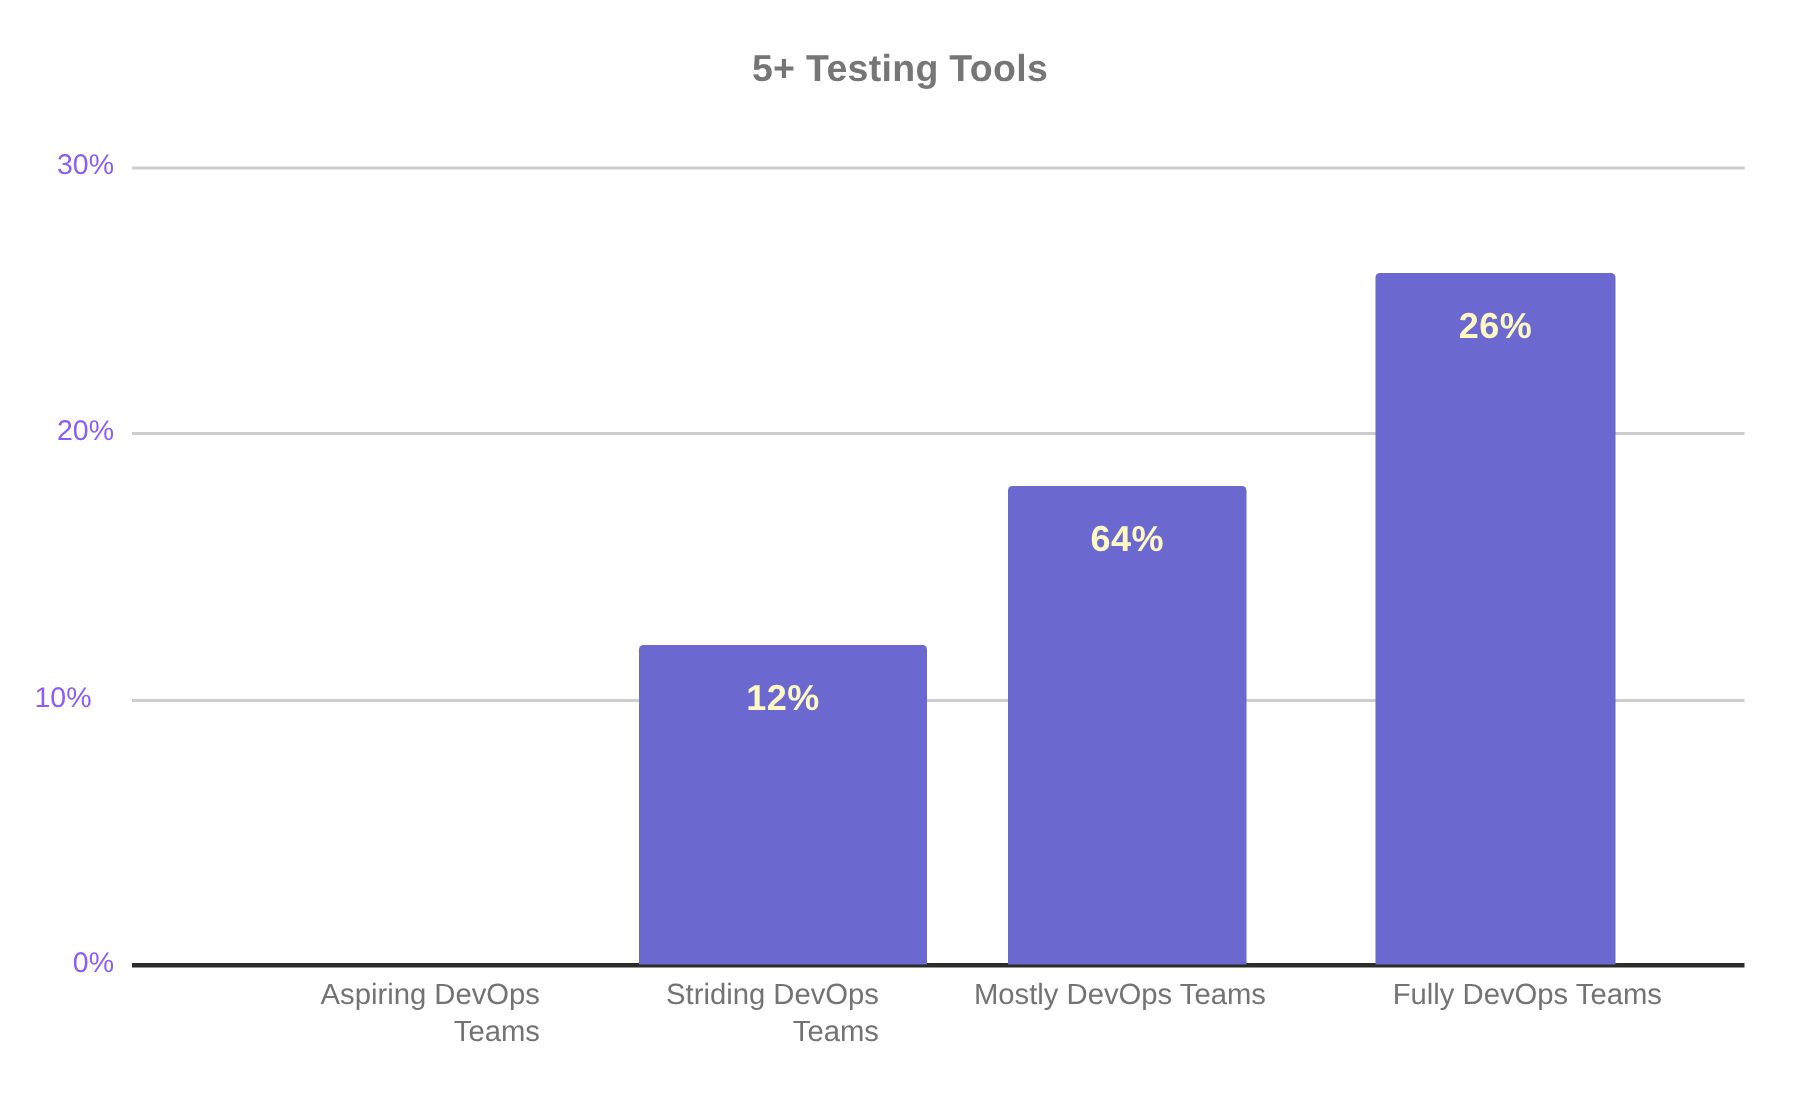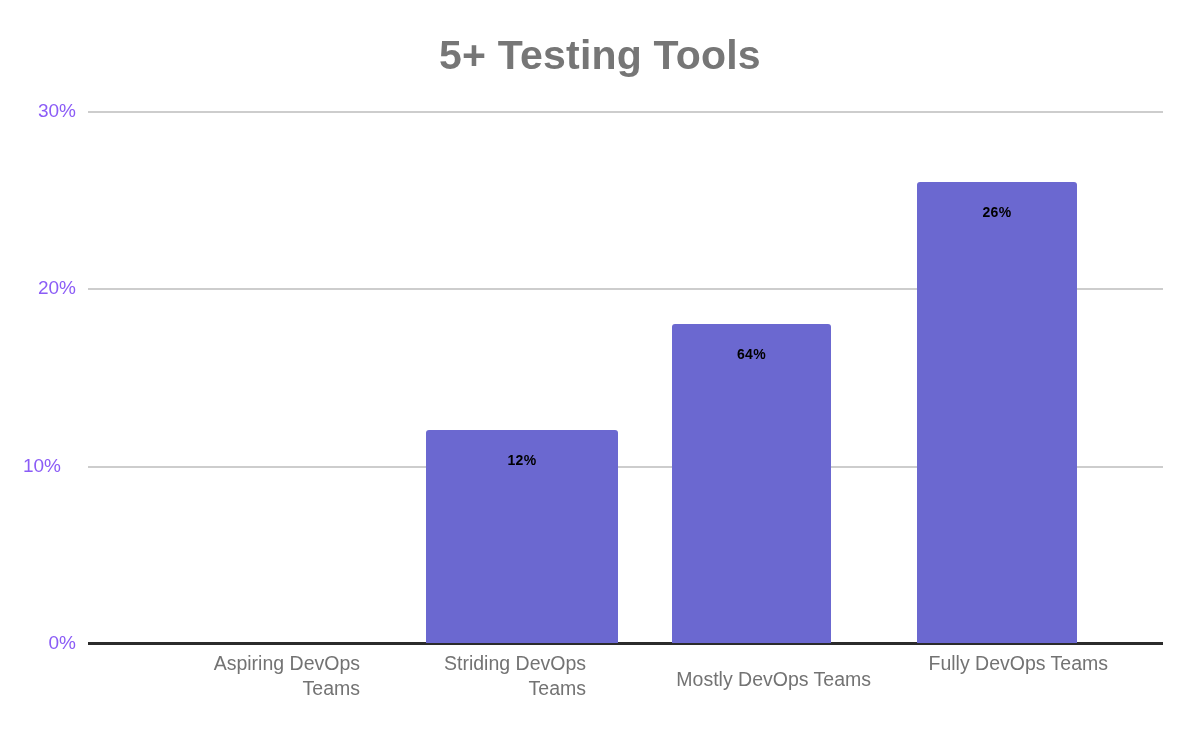--- a/index.html
+++ b/index.html
@@ -21,21 +21,21 @@
     background: #ffffff;
   }
 
   
   .chart-title {
     position: absolute;
     left: 0;
     top: 32px;
     width: 1200px;
     text-align: center;
-    font-size: 41px;
+    font-size: 25px;
     font-weight: bold;
     color: #767676;
     letter-spacing: 0.2px;
   }
 
   
   
   .plot {
     position: absolute;
     left: 88px;
@@ -76,22 +76,22 @@
     bottom: 0;
     background: #6b68d0;
     border-radius: 3px 3px 0 0;
   }
   .bar-value {
     position: absolute;
     left: 0;
     width: 100%;
     top: 22px;
     text-align: center;
-    color: #000000;
-    font-size: 14px;
+    color: #fef9c3;
+    font-size: 24px;
     font-weight: bold;
     letter-spacing: 0.3px;
   }
 
   
   .xlabel {
     position: absolute;
     top: 651px;
     font-size: 19.5px;
     line-height: 25px;
@@ -130,16 +130,16 @@
     </div>
 
     <div class="bar" style="left:829px; width:160px; height:461px;">
       <span class="bar-value">26%</span>
     </div>
 
   </div>
 
   <div class="xlabel" style="left:160px; width:200px;">Aspiring DevOps Teams</div>
   <div class="xlabel" style="left:386px; width:200px;">Striding DevOps Teams</div>
-  <div class="xlabel" style="left:671px; width:200px;margin-top:16px;">Mostly DevOps Teams</div>
+  <div class="xlabel" style="left:644px; width:200px;">Mostly DevOps Teams</div>
   <div class="xlabel" style="left:888px; width:220px;">Fully DevOps Teams</div>
 
 </div>
 
 </body></html>

